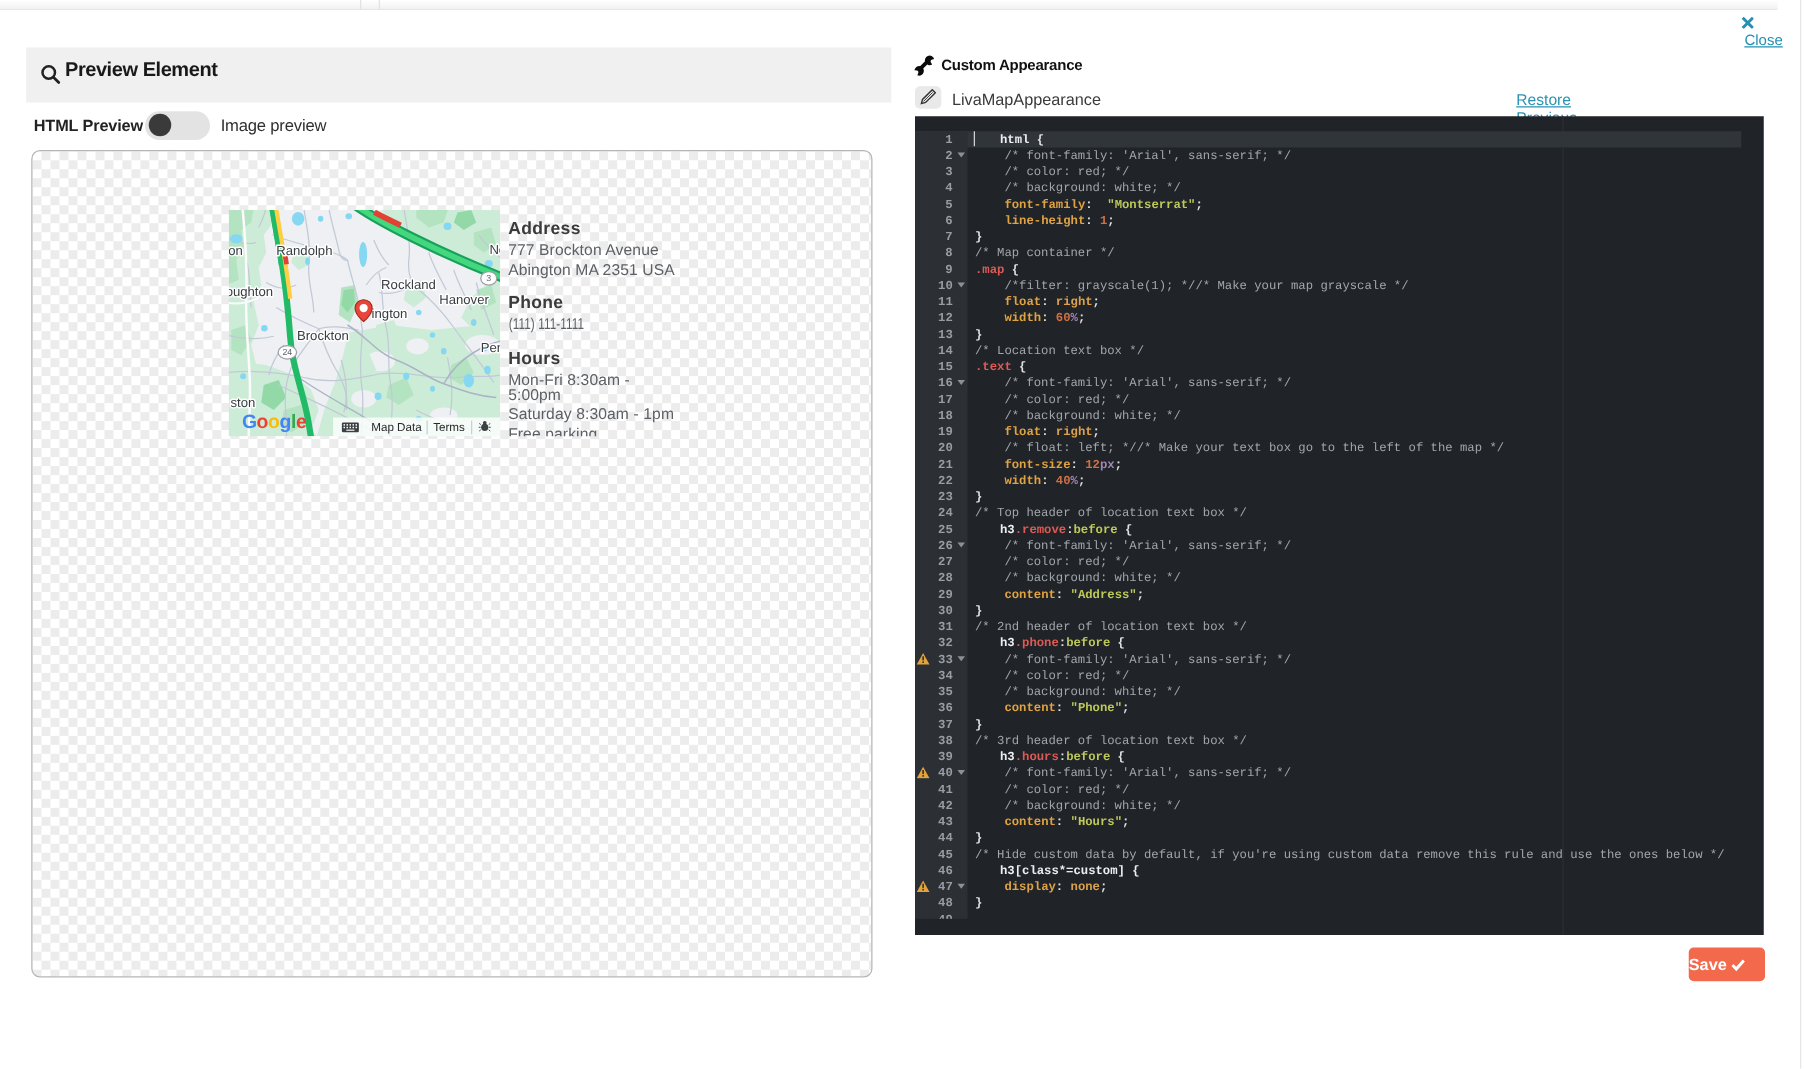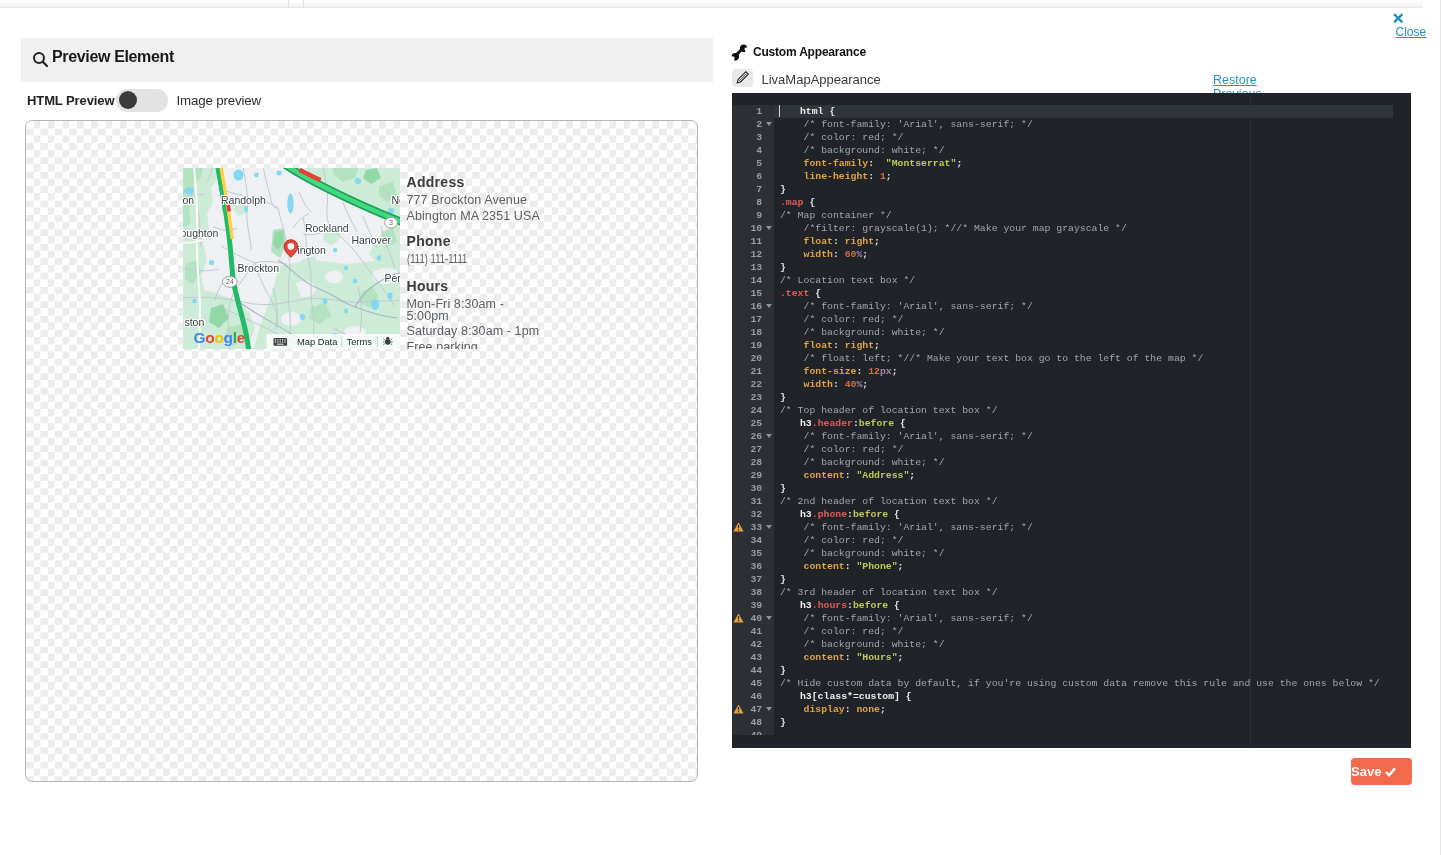--- a/index.html
+++ b/index.html
@@ -346,38 +346,38 @@
 <div class="gl">49</div>
       </div>
     <div id="code">
 <div class="ln"><span class="b">html</span><span class="w"> {</span></div>
 <div class="ln"><span class="c">    /* font-family: 'Arial', sans-serif; */</span></div>
 <div class="ln"><span class="c">    /* color: red; */</span></div>
 <div class="ln"><span class="c">    /* background: white; */</span></div>
 <div class="ln"><span class="w">    </span><span class="p">font-family</span><span class="w">:  </span><span class="g">"Montserrat"</span><span class="w">;</span></div>
 <div class="ln"><span class="w">    </span><span class="p">line-height</span><span class="w">: </span><span class="n">1</span><span class="w">;</span></div>
 <div class="ln"><span class="w">}</span></div>
+<div class="ln"><span class="c">/* Map container */</span></div>
 <div class="ln"><span class="r">.map</span><span class="w"> {</span></div>
-<div class="ln"><span class="c">/* Map container */</span></div>
 <div class="ln"><span class="c">    /*filter: grayscale(1); *//* Make your map grayscale */</span></div>
 <div class="ln"><span class="w">    </span><span class="p">float</span><span class="w">: </span><span class="k">right</span><span class="w">;</span></div>
 <div class="ln"><span class="w">    </span><span class="p">width</span><span class="w">: </span><span class="n">60</span><span class="u">%</span><span class="w">;</span></div>
 <div class="ln"><span class="w">}</span></div>
 <div class="ln"><span class="c">/* Location text box */</span></div>
 <div class="ln"><span class="r">.text</span><span class="w"> {</span></div>
 <div class="ln"><span class="c">    /* font-family: 'Arial', sans-serif; */</span></div>
 <div class="ln"><span class="c">    /* color: red; */</span></div>
 <div class="ln"><span class="c">    /* background: white; */</span></div>
 <div class="ln"><span class="w">    </span><span class="p">float</span><span class="w">: </span><span class="k">right</span><span class="w">;</span></div>
 <div class="ln"><span class="c">    /* float: left; *//* Make your text box go to the left of the map */</span></div>
 <div class="ln"><span class="w">    </span><span class="p">font-size</span><span class="w">: </span><span class="n">12</span><span class="u">px</span><span class="w">;</span></div>
 <div class="ln"><span class="w">    </span><span class="p">width</span><span class="w">: </span><span class="n">40</span><span class="u">%</span><span class="w">;</span></div>
 <div class="ln"><span class="w">}</span></div>
 <div class="ln"><span class="c">/* Top header of location text box */</span></div>
-<div class="ln"><span class="b">h3</span><span class="r">.header</span><span class="w">:</span><span class="g">before</span><span class="w"> {</span></div>
+<div class="ln"><span class="b">h3</span><span class="r">.remove</span><span class="w">:</span><span class="g">before</span><span class="w"> {</span></div>
 <div class="ln"><span class="c">    /* font-family: 'Arial', sans-serif; */</span></div>
 <div class="ln"><span class="c">    /* color: red; */</span></div>
 <div class="ln"><span class="c">    /* background: white; */</span></div>
 <div class="ln"><span class="w">    </span><span class="p">content</span><span class="w">: </span><span class="g">"Address"</span><span class="w">;</span></div>
 <div class="ln"><span class="w">}</span></div>
 <div class="ln"><span class="c">/* 2nd header of location text box */</span></div>
 <div class="ln"><span class="b">h3</span><span class="r">.phone</span><span class="w">:</span><span class="g">before</span><span class="w"> {</span></div>
 <div class="ln"><span class="c">    /* font-family: 'Arial', sans-serif; */</span></div>
 <div class="ln"><span class="c">    /* color: red; */</span></div>
 <div class="ln"><span class="c">    /* background: white; */</span></div>

